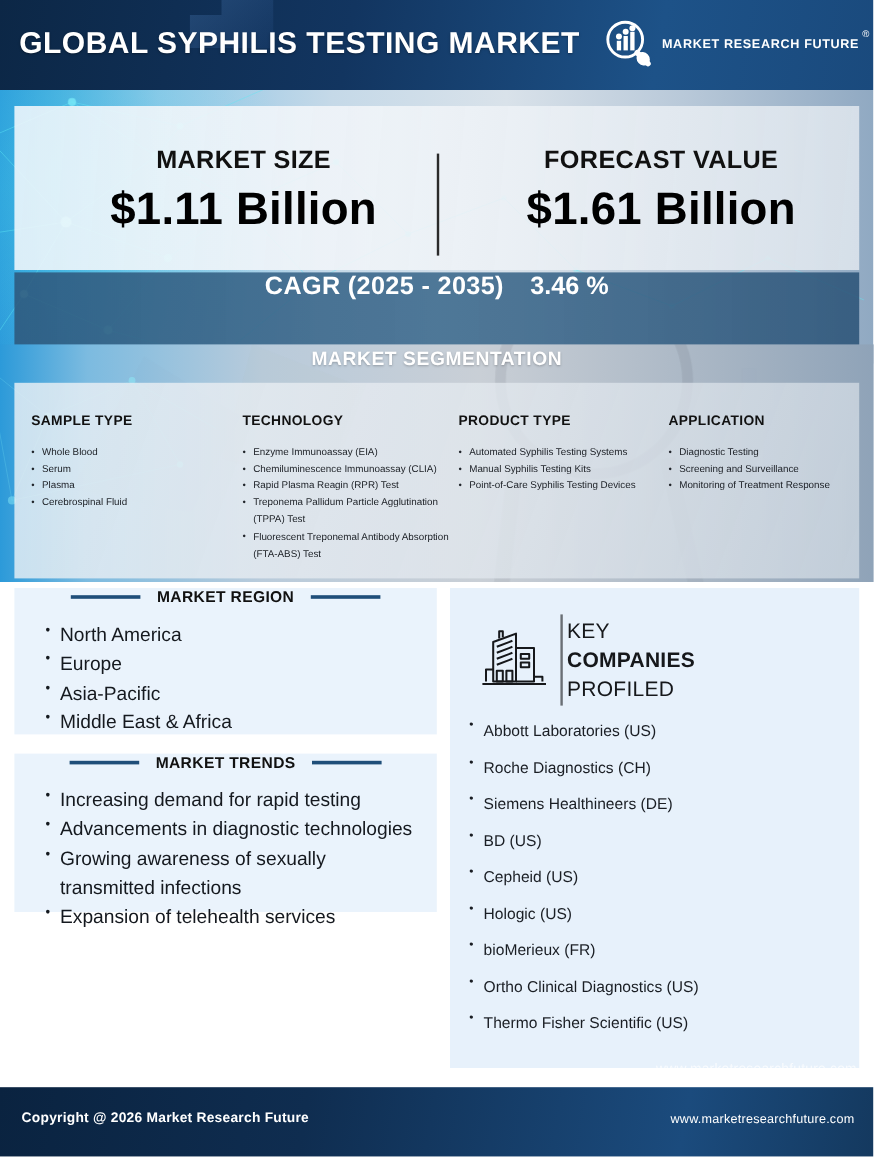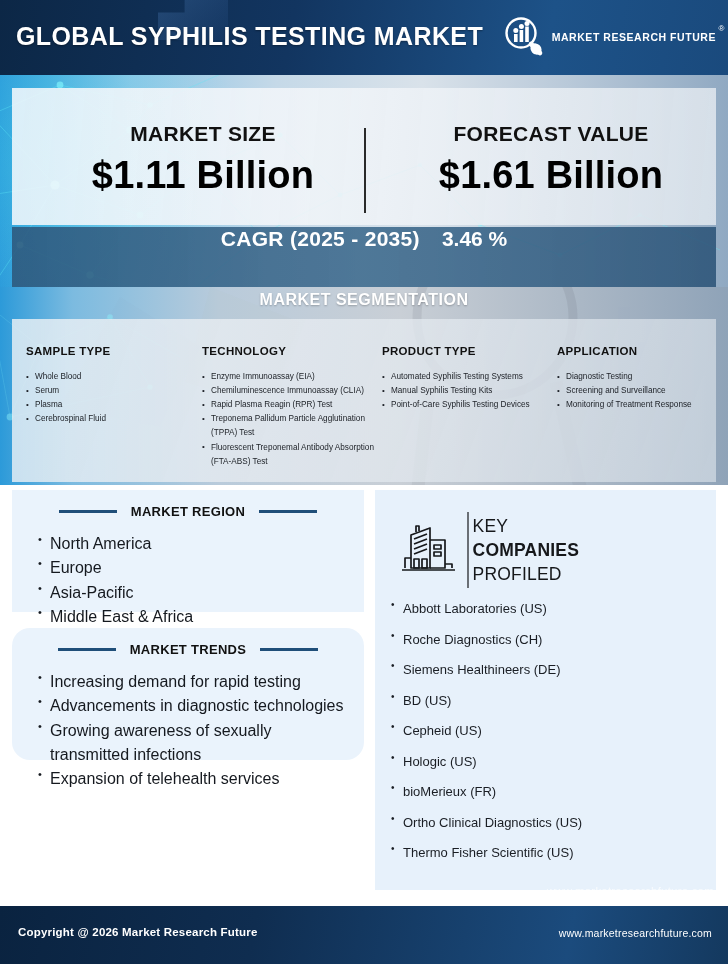--- a/index.html
+++ b/index.html
@@ -87,27 +87,26 @@
   .seg-h{font-size:11.5px;font-weight:bold;color:#111;letter-spacing:.3px;margin-bottom:13px;}
   .seg-ul{list-style:none;margin:0;padding:0;}
   .seg-ul li{
     font-size:8.2px;color:#20242a;line-height:1.72;padding-left:9px;position:relative;
   }
   .seg-ul li:before{content:"•";position:absolute;left:0;top:-0.5px;font-size:8px;color:#20242a;}
 
   
   .panel{position:absolute;background:#eaf3fc;}
   .p-region{left:12px;top:490px;width:352px;height:122px;}
-  .p-trends{left:12px;top:628px;width:352px;height:132px;border-radius:18px;}
+  .p-trends{left:12px;top:628px;width:352px;height:132px;}
   .p-opp{left:12px;top:772px;width:352px;height:118px;}
   .p-companies{left:375px;top:490px;width:341px;height:400px;background:#e7f1fb;}
 
   .panel-head{
     position:relative;display:flex;align-items:center;justify-content:center;gap:14px;
-    margin-top:14px;
   }
   .rule{width:58px;height:2.5px;background:#1f4e79;}
   .panel-title{font-size:13px;font-weight:bold;color:#111;letter-spacing:.3px;white-space:nowrap;}
   .panel-ul{list-style:none;margin:13px 0 0 0;padding:0 14px 0 26px;}
   .panel-ul li{
     font-size:16px;color:#15191f;line-height:1.52;position:relative;padding-left:12px;
   }
   .panel-ul li:before{content:"•";position:absolute;left:0;top:-1px;font-size:11px;}
 
   

